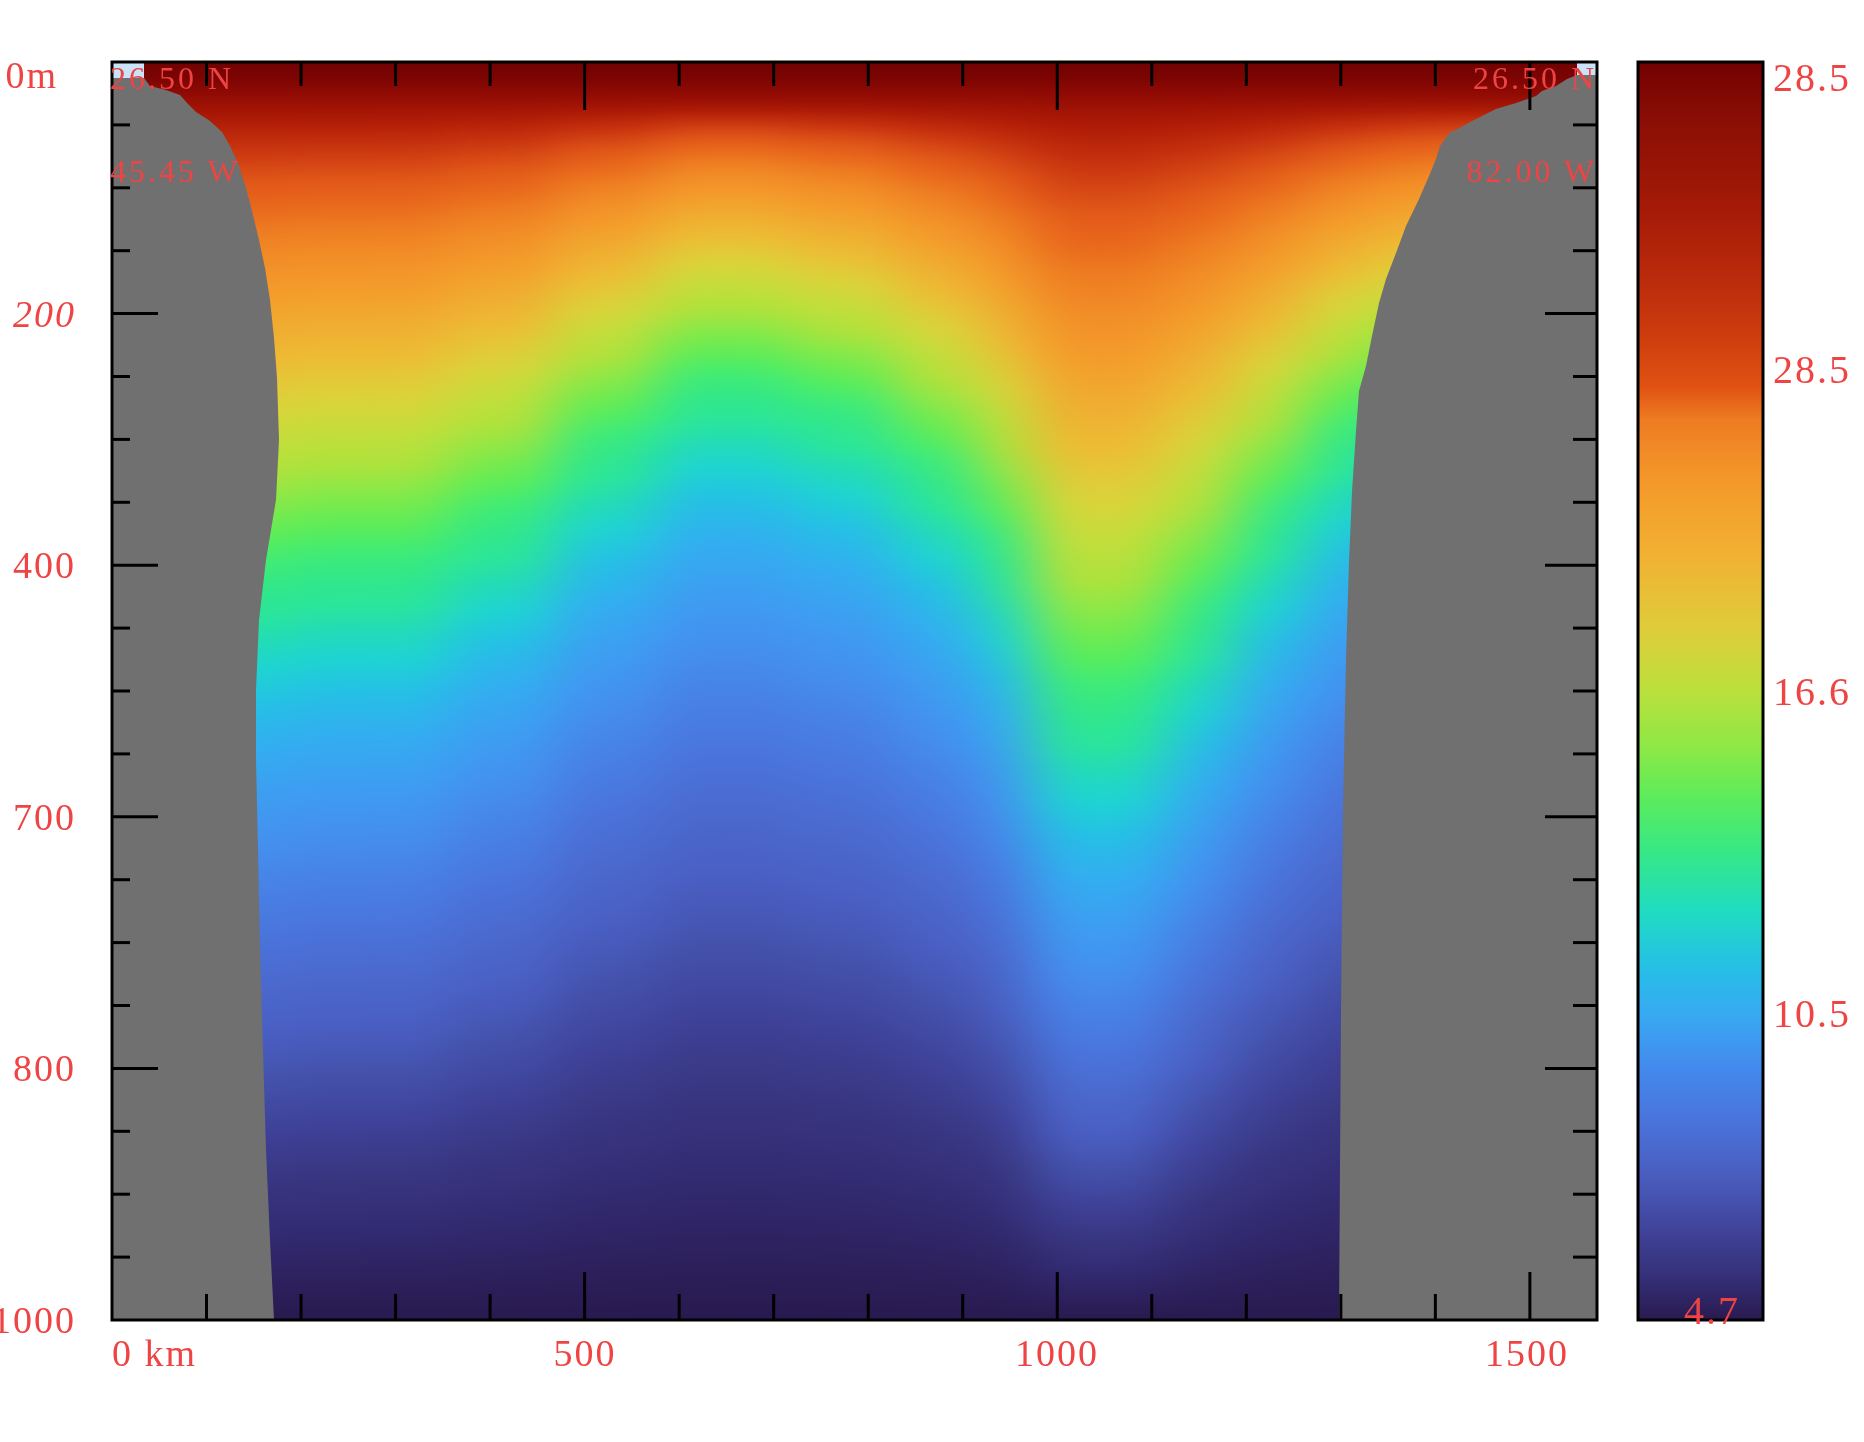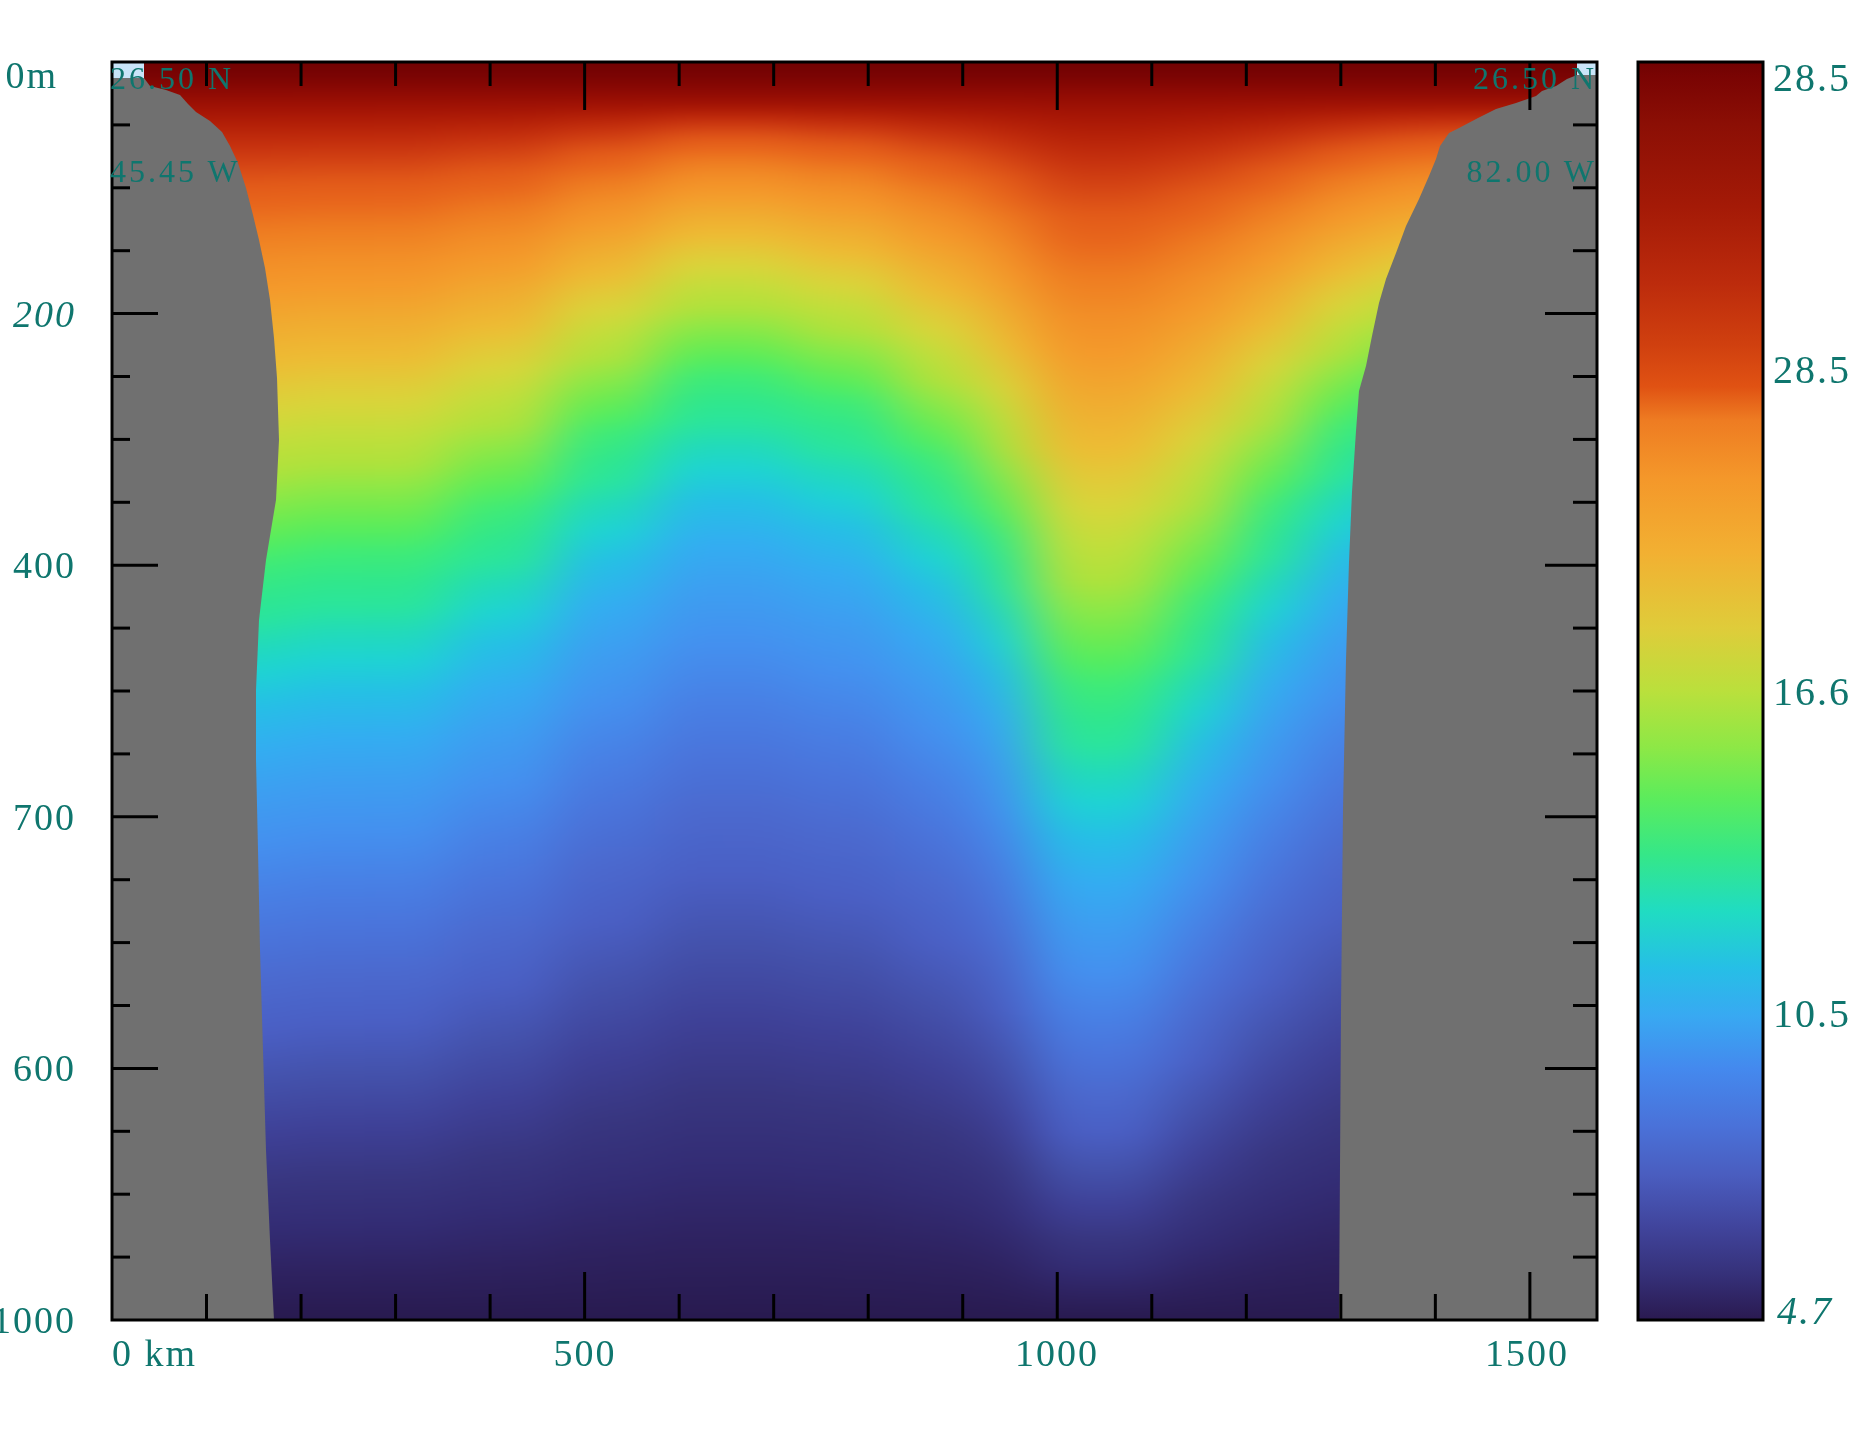--- a/index.html
+++ b/index.html
@@ -5,21 +5,21 @@
   html,body{margin:0;padding:0;background:#fff;}
   .canvas{
     position:relative;
     width:1864px;height:1442px;
     background:#ffffff;
     font-family:"Liberation Serif","DejaVu Serif",serif;
     color:#000;
     overflow:hidden;
   }
   svg{position:absolute;left:0;top:0;}
-  .lbl{position:absolute;white-space:pre;color:#0f766e;}
+  .lbl{position:absolute;white-space:pre;color:#ef4444;}
   .coord{font-size:32px;letter-spacing:3px;line-height:31px;}
   .coord.right{text-align:right;}
   .axisnum{font-size:38px;letter-spacing:2px;}
   .depthlbl{transform:translateY(-50%);text-align:right;}
   .xlbl{transform:translate(-50%,0);}
   .cbarlbl{font-size:40px;letter-spacing:2px;transform:translateY(-50%);}
   .caption{font-size:38px;letter-spacing:1px;transform:translate(-50%,0);}
 </style>
 </head>
 <body>
@@ -755,28 +755,28 @@
 
   <div class="lbl coord right" style="right:267px;top:1px;">
     <div>26.50 N</div>
     <div>82.00 W</div>
   </div>
 
   <div class="lbl axisnum depthlbl" style="right:1806px;top:75px;">0m</div>
   <div class="lbl axisnum depthlbl" style="right:1788px;top:314px;font-style:italic;">200</div>
   <div class="lbl axisnum depthlbl" style="right:1788px;top:565px;">400</div>
   <div class="lbl axisnum depthlbl" style="right:1788px;top:817px;">700</div>
-  <div class="lbl axisnum depthlbl" style="right:1788px;top:1068px;">600</div>
+  <div class="lbl axisnum depthlbl" style="right:1788px;top:1068px;">800</div>
   <div class="lbl axisnum depthlbl" style="right:1788px;top:1320px;">1000</div>
 
   <div class="lbl axisnum" style="left:112px;top:1331px;">0 km</div>
   <div class="lbl axisnum xlbl" style="left:585px;top:1331px;">500</div>
   <div class="lbl axisnum xlbl" style="left:1057px;top:1331px;">1000</div>
   <div class="lbl axisnum xlbl" style="left:1527px;top:1331px;">1500</div>
 
   <div class="lbl cbarlbl" style="left:1773px;top:77px;">28.5</div>
   <div class="lbl cbarlbl" style="left:1773px;top:369px;">28.5</div>
   <div class="lbl cbarlbl" style="left:1773px;top:691px;">16.6</div>
   <div class="lbl cbarlbl" style="left:1773px;top:1013px;">10.5</div>
-  <div class="lbl cbarlbl" style="left:1777px;top:1310px;font-style:italic;">4.7</div>
+  <div class="lbl cbarlbl" style="left:1684px;top:1310px;">4.7</div>
 
 
 </div>
 
 </body></html>

